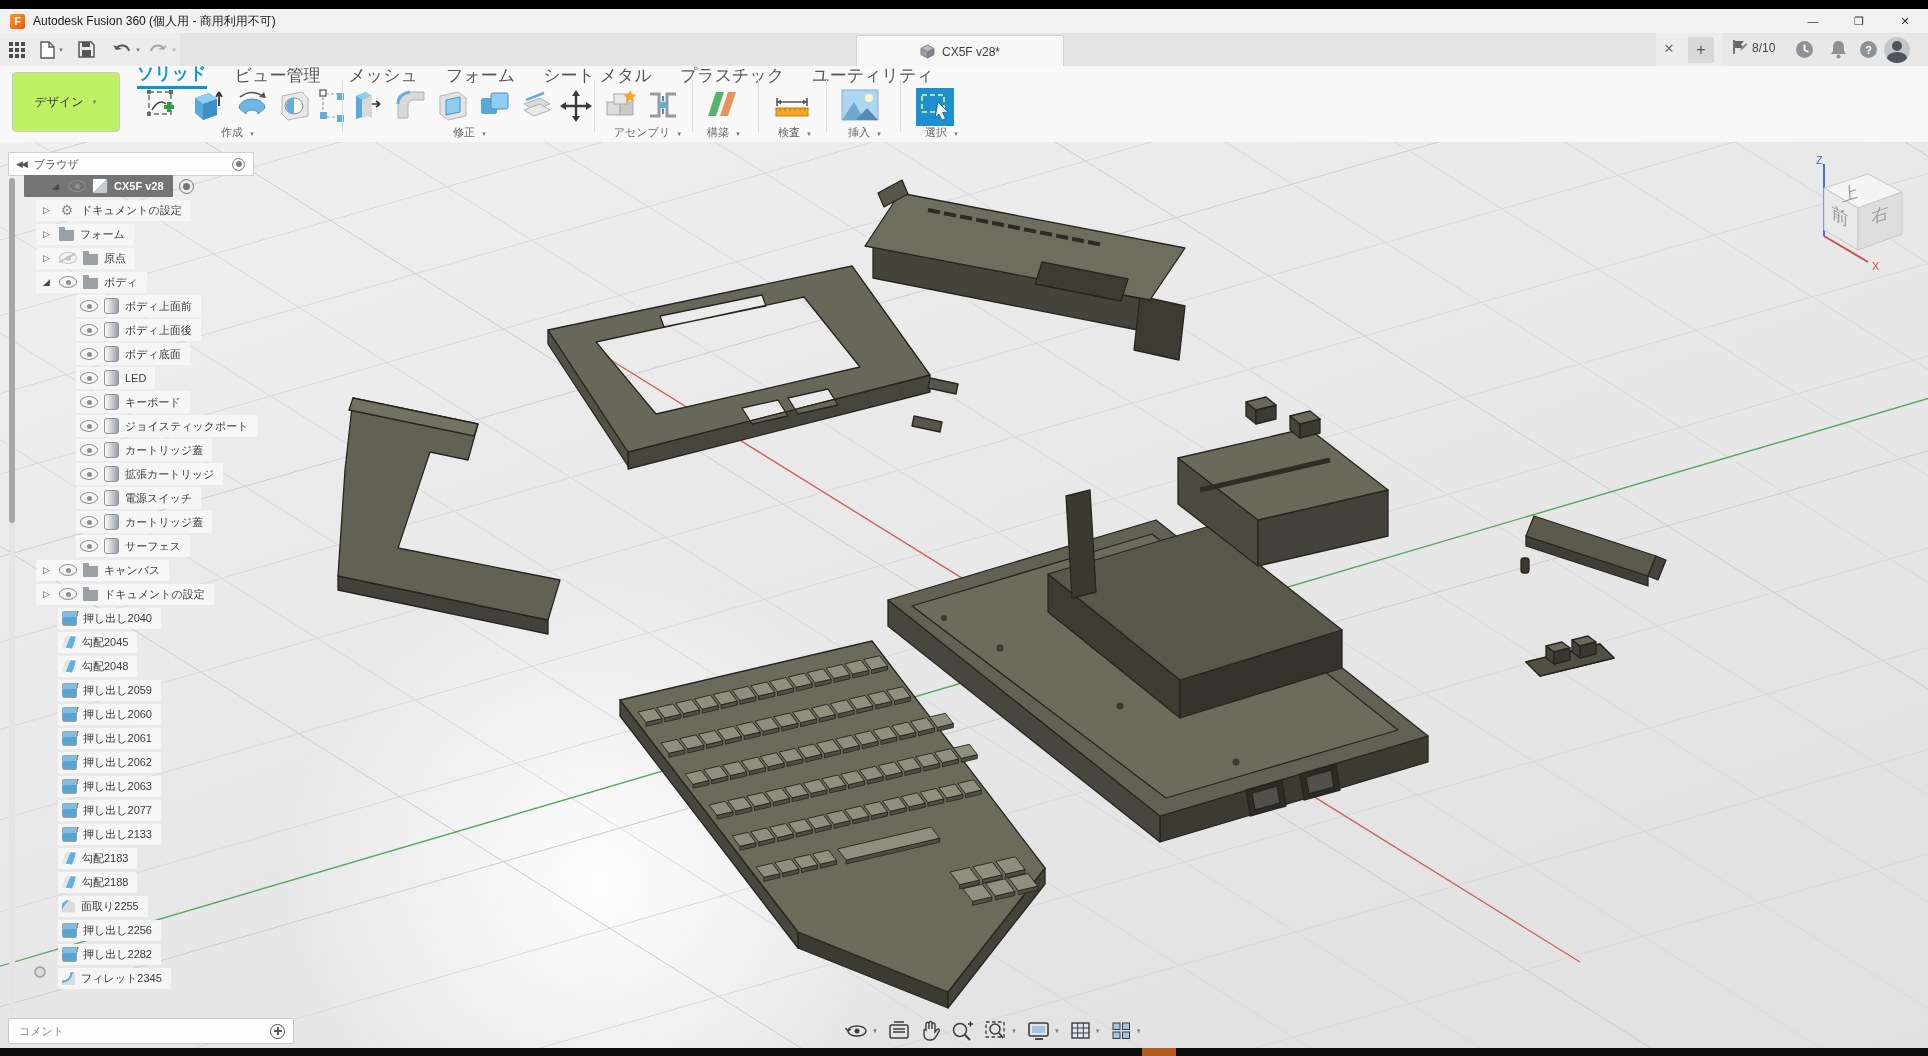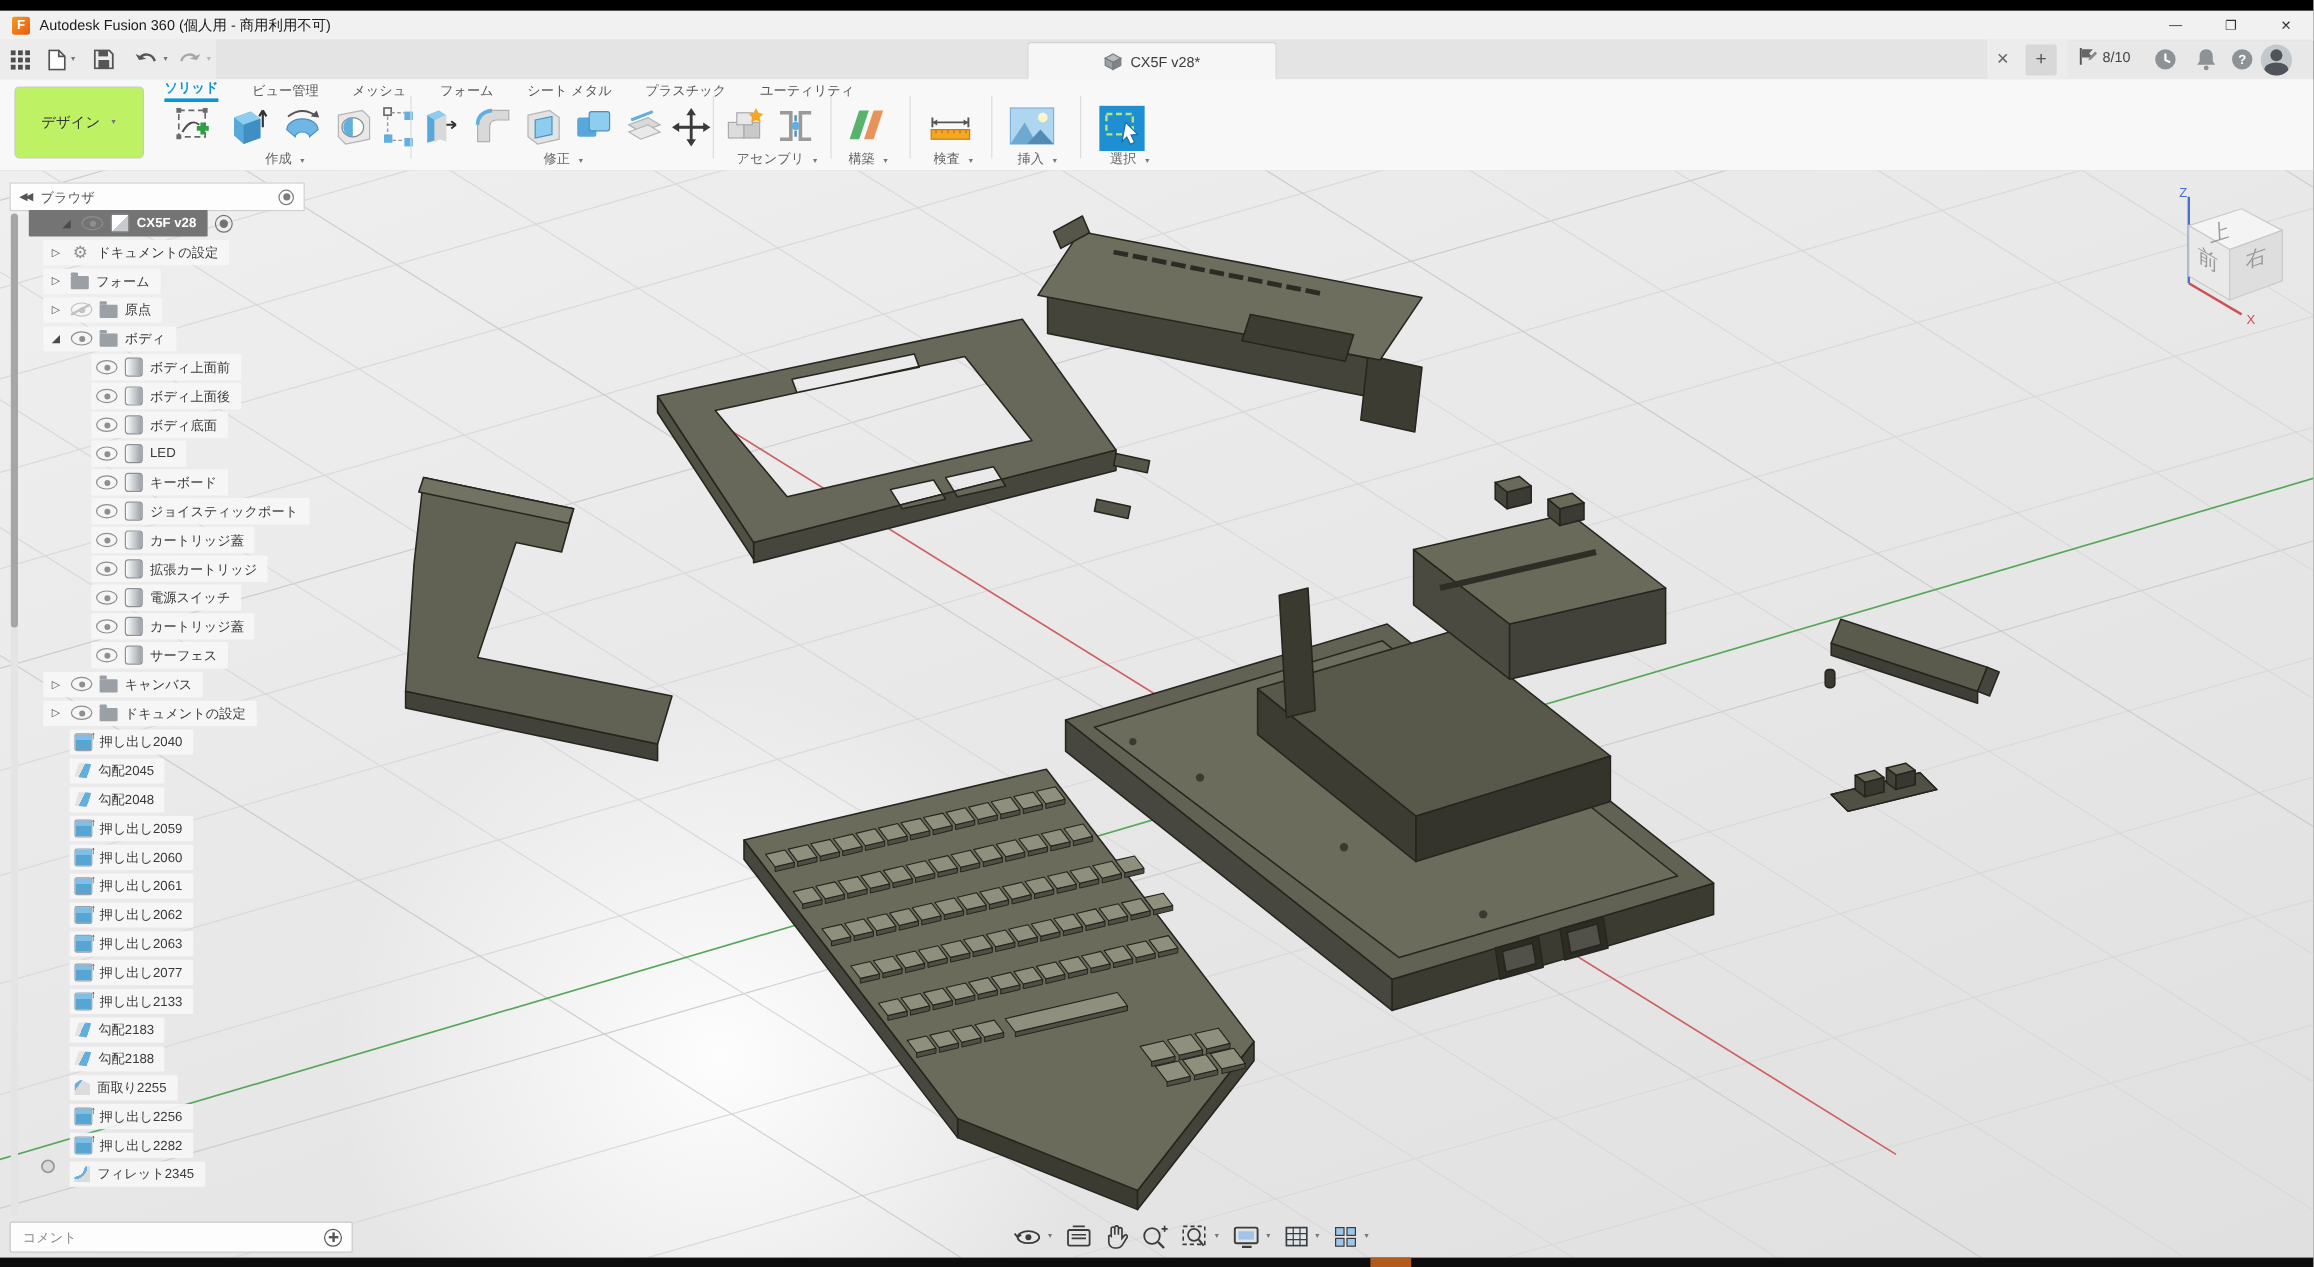--- a/index.html
+++ b/index.html
@@ -37,21 +37,21 @@
           background:#c3c8cc;overflow:hidden;}
   #avatar::before{content:"";position:absolute;left:8px;top:4px;width:10px;height:10px;border-radius:50%;background:#4e545a;}
   #avatar::after{content:"";position:absolute;left:3px;top:15px;width:20px;height:12px;border-radius:50% 50% 0 0;background:#4e545a;}
   
   #ribbon{position:absolute;left:0;top:66px;width:1928px;height:76px;background:#f8f8f8;
           border-bottom:1px solid #cfcfcf;}
   #workspace-box{position:absolute;left:12px;top:6px;width:106px;height:58px;background:#bef264;
      border:1px solid #c9c9c9;border-radius:4px;display:flex;align-items:center;justify-content:center;
      font-size:12px;color:#333;gap:5px;}
   #ribbon-tabs{position:absolute;left:137px;top:0;display:flex;gap:28px;height:19px;align-items:center;}
-  .rtab{font-size:11px;color:#555;text-align:right;}
+  .rtab{font-size:17px;color:#555;text-align:right;}
   .rtab.active{color:#0a96d4;font-weight:bold;border-bottom:3px solid #0a96d4;padding-bottom:1px;}
   .ric{position:absolute;top:22px;}
   .rdivider{position:absolute;top:14px;width:1px;height:52px;background:#dcdcdc;}
   .rlabel{position:absolute;top:59px;font-size:11px;color:#666;transform:translateX(-50%);white-space:nowrap;}
   .rlabel .caret{font-size:6px;}
   
   #viewport{position:absolute;left:0;top:142px;width:1928px;height:906px;
      background:radial-gradient(circle at 600px 740px,#fdfdfd 0,rgba(255,255,255,0) 320px),
                 linear-gradient(160deg,#efefef,#e0e0e0);}
   #scene{position:absolute;left:0;top:0;}

